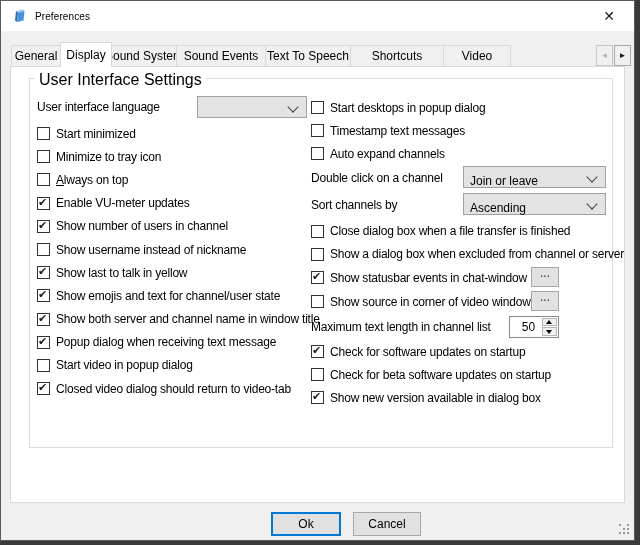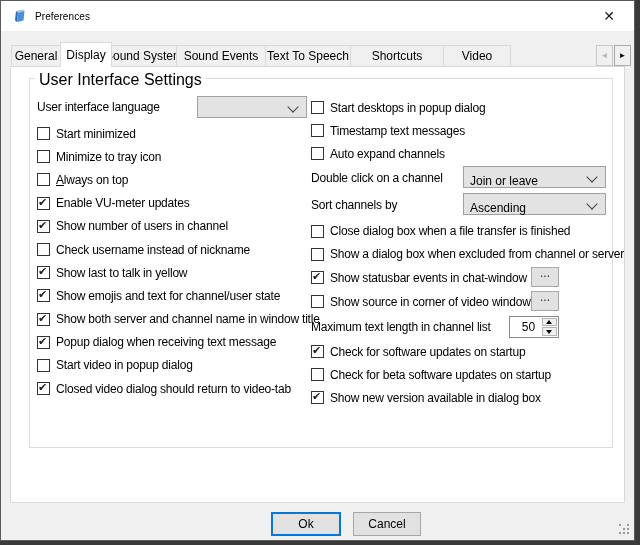--- a/index.html
+++ b/index.html
@@ -136,21 +136,21 @@
     <div class="cb-row">
       <span class="checkbox checked"></span>
       <span class="label">Enable VU-meter updates</span>
     </div>
     <div class="cb-row">
       <span class="checkbox checked"></span>
       <span class="label">Show number of users in channel</span>
     </div>
     <div class="cb-row">
       <span class="checkbox"></span>
-      <span class="label">Check username instead of nickname</span>
+      <span class="label">Show username instead of nickname</span>
     </div>
     <div class="cb-row">
       <span class="checkbox checked"></span>
       <span class="label">Show last to talk in yellow</span>
     </div>
     <div class="cb-row">
       <span class="checkbox checked"></span>
       <span class="label">Show emojis and text for channel/user state</span>
     </div>
     <div class="cb-row">

